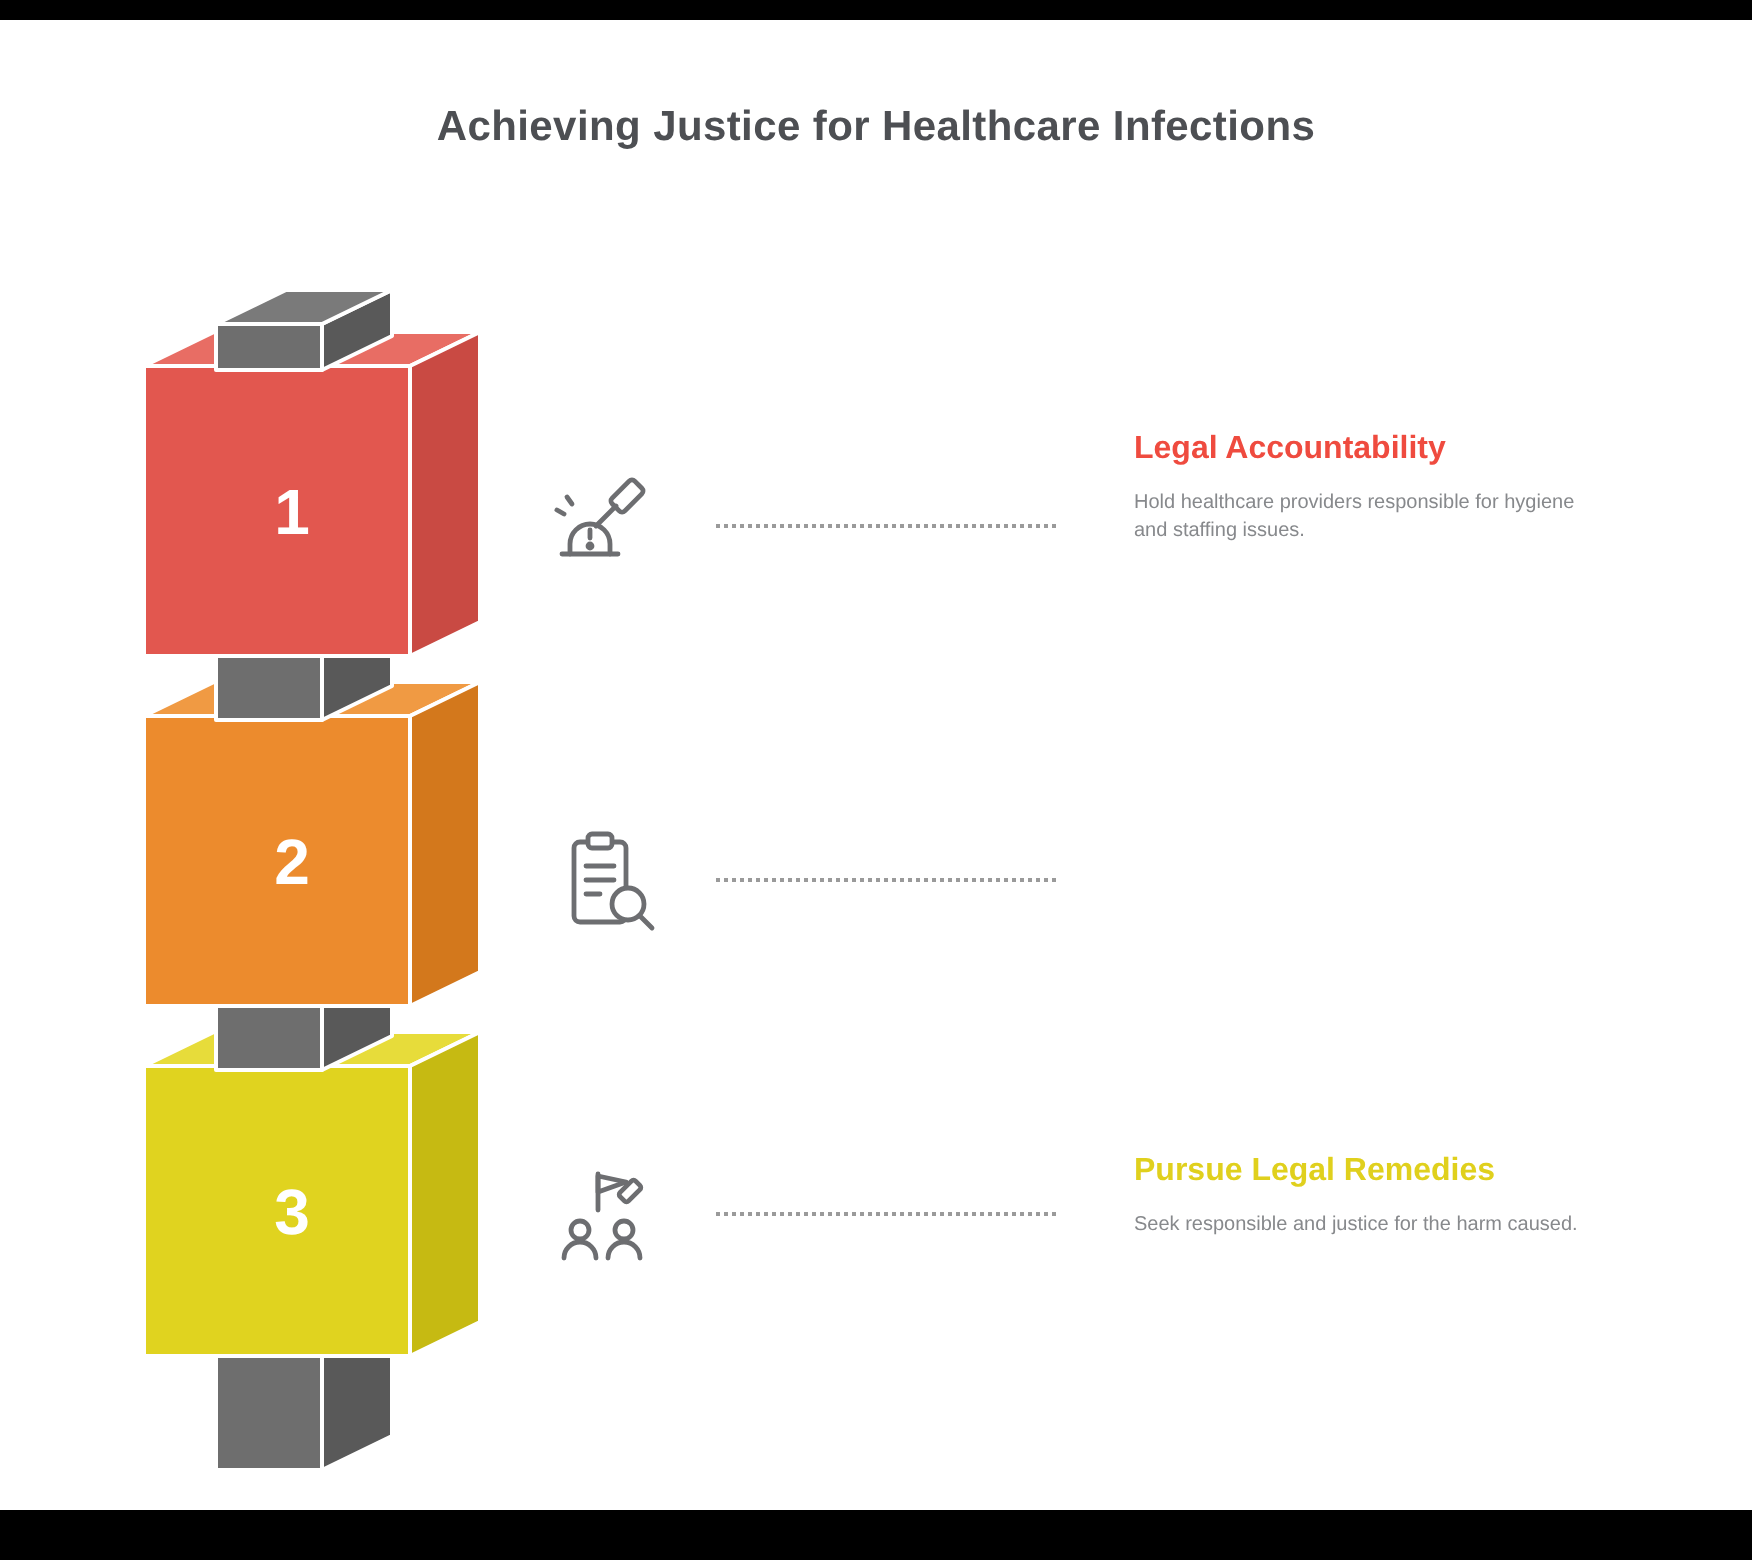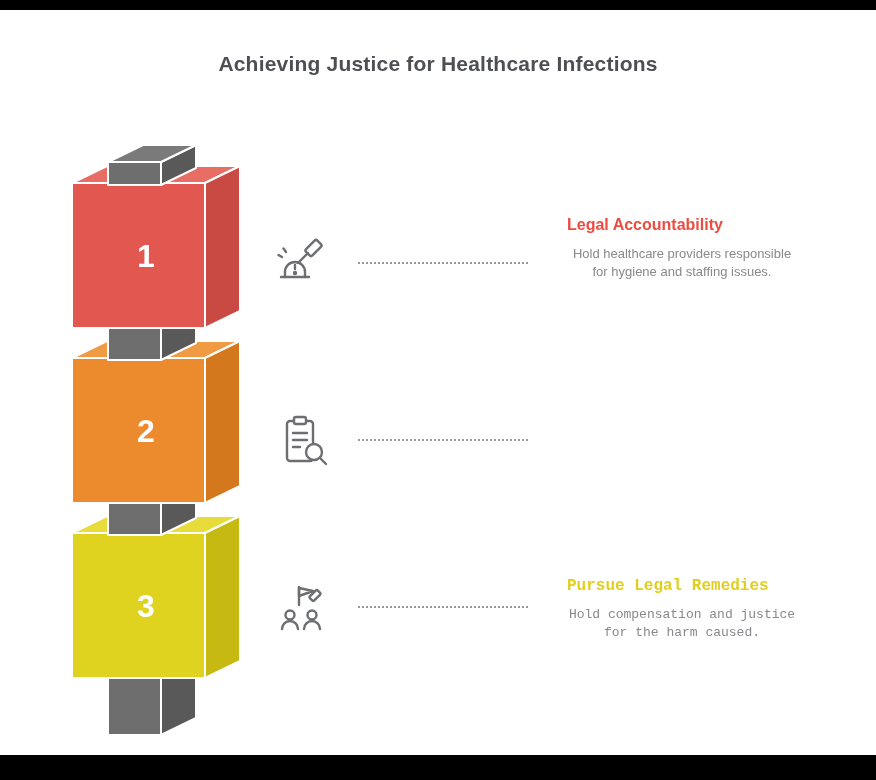--- a/index.html
+++ b/index.html
@@ -24,23 +24,23 @@
   #icon-3{left:274px;top:577px;}
   .icon svg{width:100%;height:100%;}
   .icon g{fill:none;stroke-width:2.4;stroke-linecap:round;stroke-linejoin:round;}
   .dots{position:absolute;left:358px;width:170px;height:0;border-top:2px dotted #999;}
   #dots-1{top:262px;}
   #dots-2{top:439px;}
   #dots-3{top:606px;}
   .text-block{position:absolute;left:567px;width:230px;}
   #text-1{top:216px;}
   #text-2{top:402px;}
-  #text-3{top:577px;font-family:Liberation Mono, monospace;}
+  #text-3{top:577px;}
   .text-block h3{margin:0 0 11px 0;font-size:16px;font-weight:700;}
-  .text-block p{margin:0;font-size:13px;line-height:1.38;text-align:center;}
+  .text-block p{margin:0;font-size:10px;line-height:1.38;}
 </style>
 </head>
 <body>
 
 <div class="stage" style="background: rgb(0, 0, 0);">
   <div class="canvas" style="background: rgb(255, 255, 255);"></div>
 
   <div class="title" style="color: rgb(77, 79, 83);">Achieving Justice for Healthcare Infections</div>
 
   <svg class="tower" width="300" height="780" viewBox="0 0 300 780">
@@ -135,15 +135,15 @@
   <div class="dots" id="dots-1" style="border-top-color: rgb(154, 154, 154);"></div>
   <div class="dots" id="dots-2" style="border-top-color: rgb(154, 154, 154);"></div>
   <div class="dots" id="dots-3" style="border-top-color: rgb(154, 154, 154);"></div>
 
   <div class="text-block" id="text-1">
     <h3 style="color: rgb(239, 75, 63);">Legal Accountability</h3>
     <p style="color: rgb(135, 137, 140);">Hold healthcare providers responsible for hygiene and staffing issues.</p>
   </div>
   <div class="text-block" id="text-3">
     <h3 style="color: rgb(224, 208, 29);">Pursue Legal Remedies</h3>
-    <p style="color: rgb(135, 137, 140);">Hold compensation and justice for the harm caused.</p>
+    <p style="color: rgb(135, 137, 140);">Seek responsible and justice for the harm caused.</p>
   </div>
 </div>
 
 </body></html>

